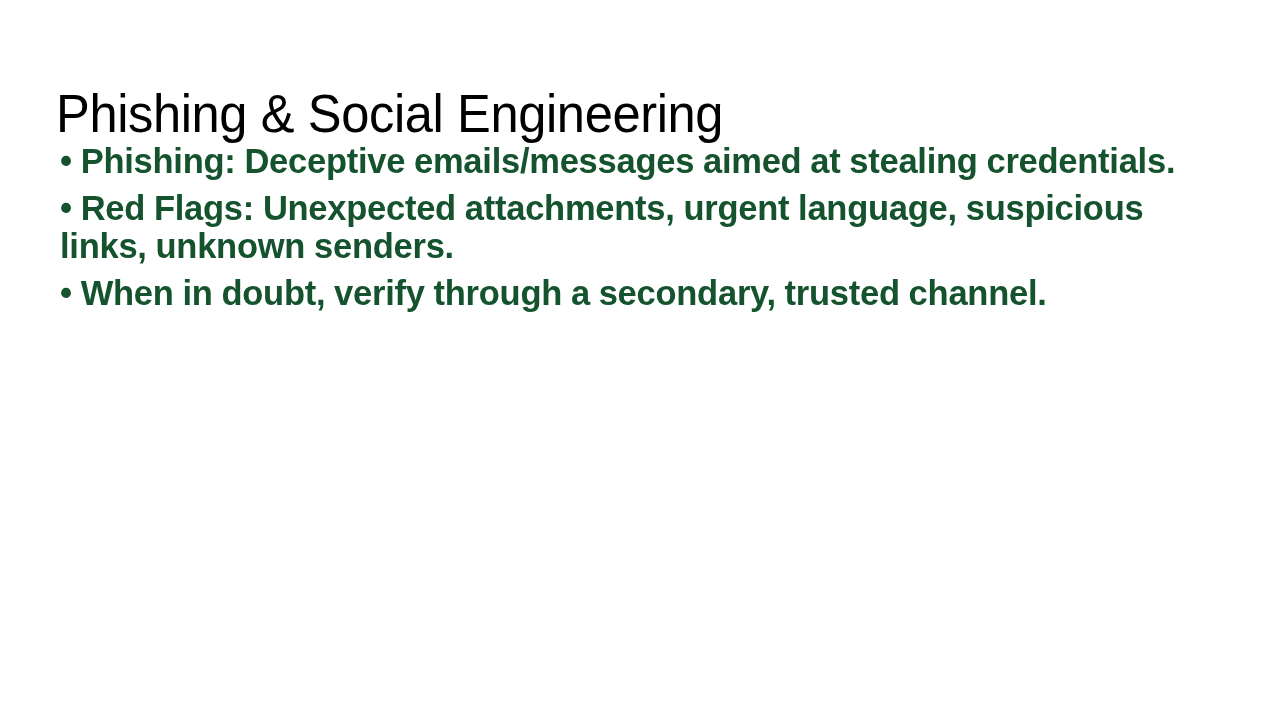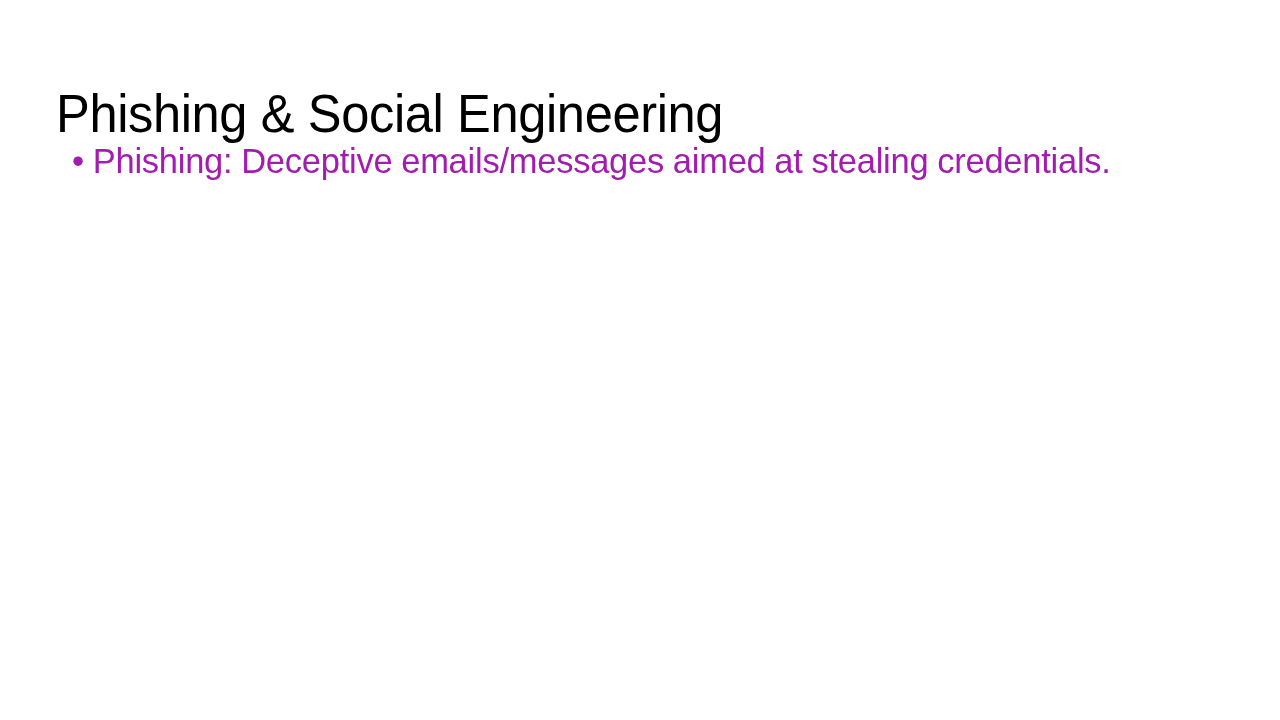--- a/index.html
+++ b/index.html
@@ -46,27 +46,27 @@
     width: 1134px;
   }
 
   .bullet-list {
     list-style: none;
     margin: 0;
     padding: 0;
   }
 
   .bullet-item {
-    margin: 0 0 9px 16px;
+    margin: 0 0 9px 4px;
     padding: 0;
     font-size: 34.5px;
     line-height: 38px;
-    font-weight: 400;
+    font-weight: 700;
     letter-spacing: -0.25px;
-    color: #a21caf;
+    color: #14532d;
     text-indent: 0;
     word-spacing: -0.5px;
   }
 
   .bullet-item:last-child {
     margin-bottom: 0;
   }
 
   .bullet-mark {
     display: inline;
@@ -85,19 +85,27 @@
   <h1 class="slide-title">Phishing &amp; Social Engineering</h1>
 
   <div class="slide-body">
     <ul class="bullet-list">
 
       <li class="bullet-item">
         <span class="bullet-mark">•</span>
         <span class="bullet-text">Phishing: Deceptive emails/messages aimed at stealing credentials.</span>
       </li>
 
+      <li class="bullet-item">
+        <span class="bullet-mark">•</span>
+        <span class="bullet-text">Red Flags: Unexpected attachments, urgent language, suspicious links, unknown senders.</span>
+      </li>
 
 
+      <li class="bullet-item">
+        <span class="bullet-mark">•</span>
+        <span class="bullet-text">When in doubt, verify through a secondary, trusted channel.</span>
+      </li>
 
     </ul>
   </div>
 
 </div>
 
 </body></html>

